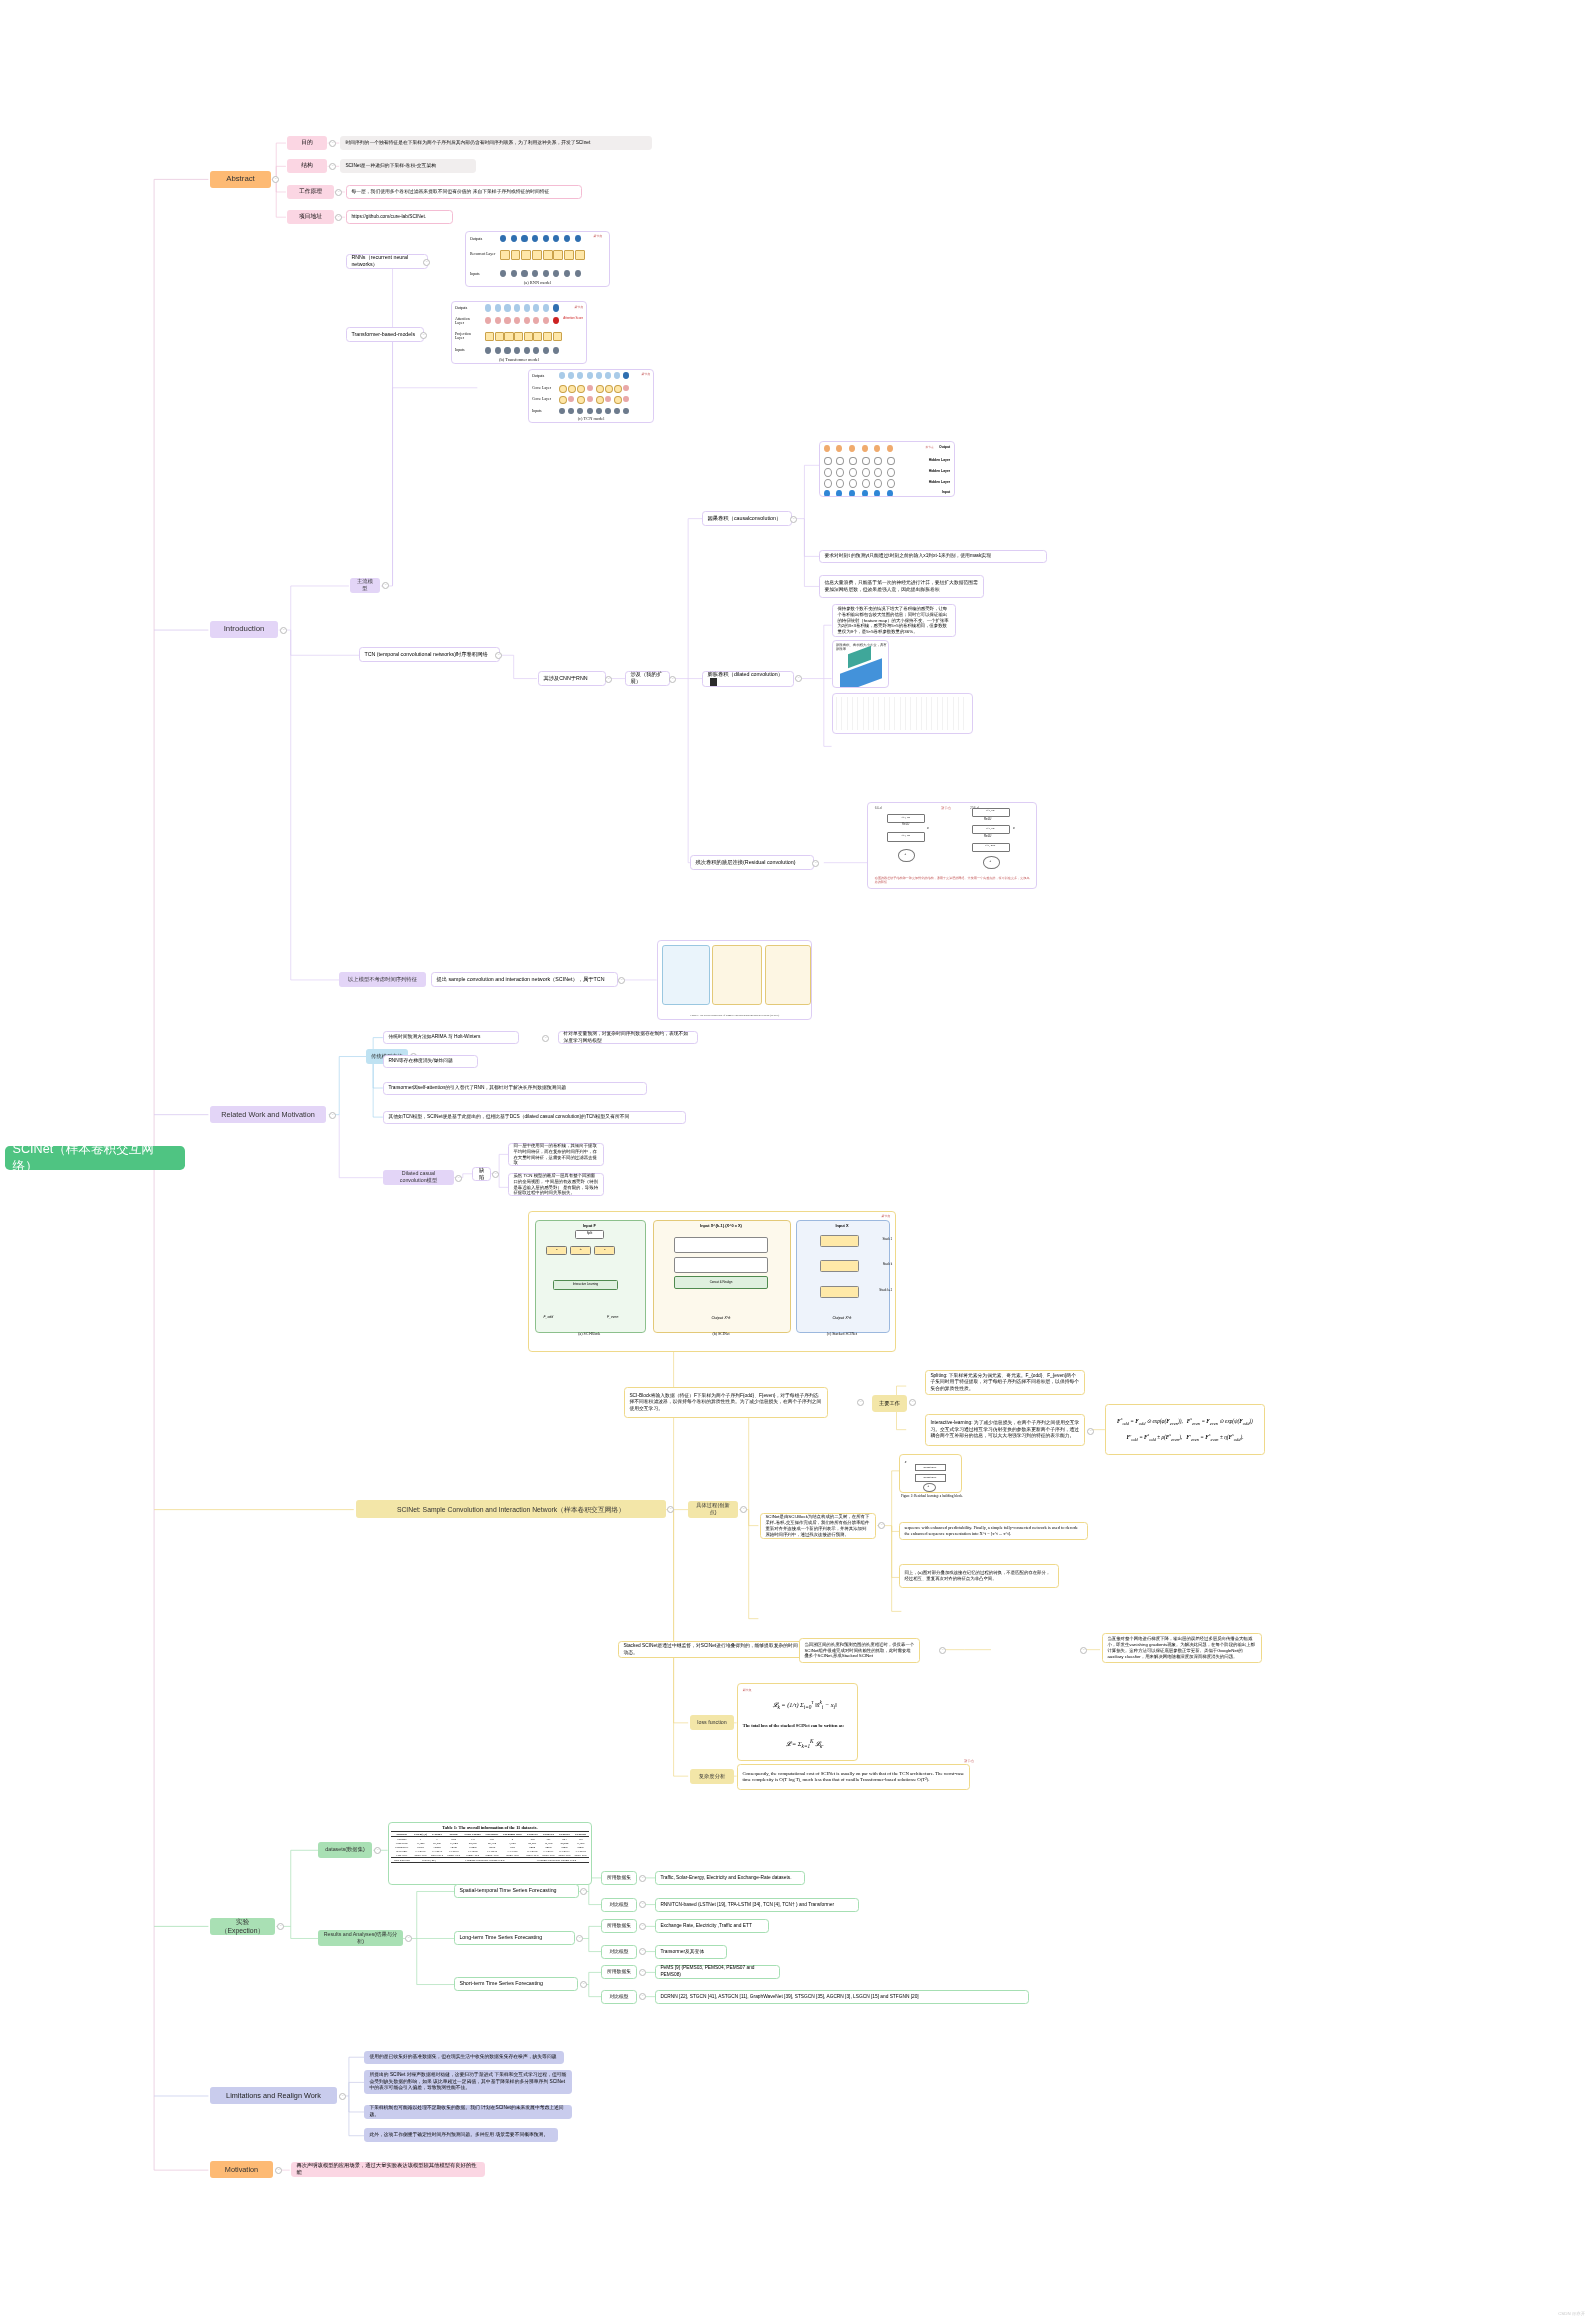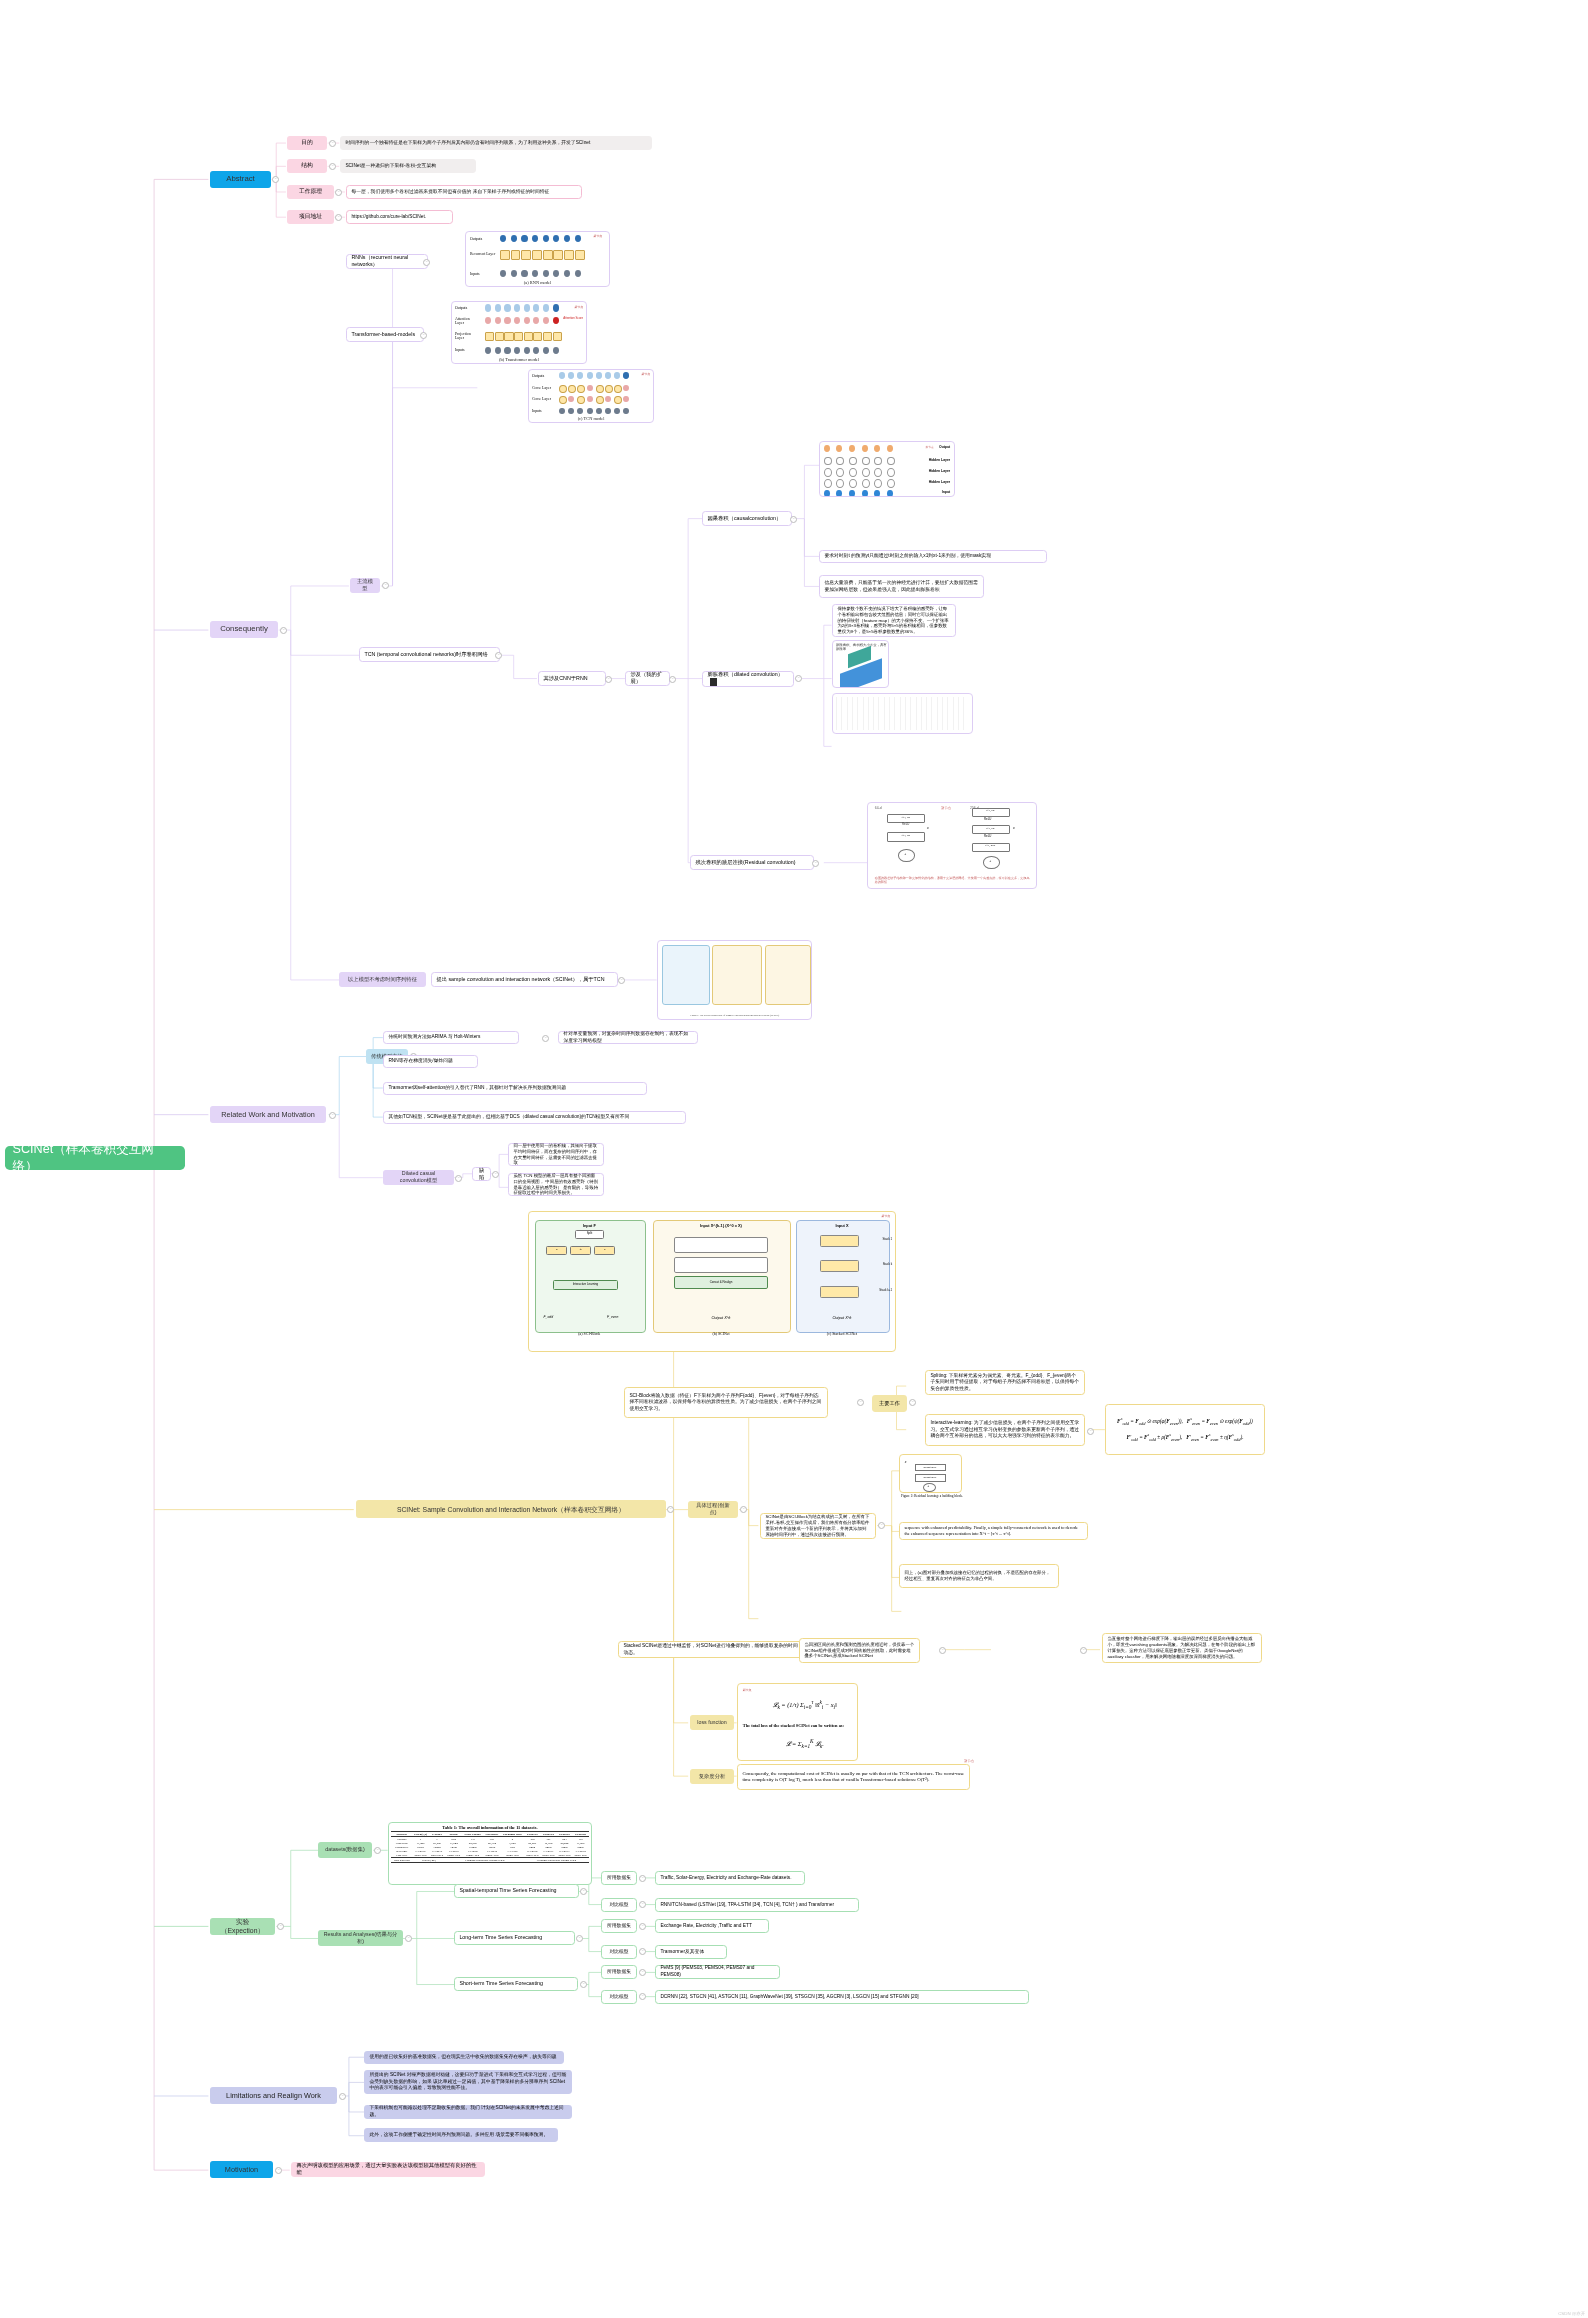--- a/index.html
+++ b/index.html
@@ -5,21 +5,21 @@
   html,body{margin:0;padding:0;background:#fff;}
   body{font-family:"Liberation Sans","DejaVu Sans",sans-serif;}
   #canvas{position:relative;width:1589px;height:2319px;background:#ffffff;overflow:hidden;}
   svg.links{position:absolute;left:0;top:0;width:1589px;height:2319px;pointer-events:none;}
   .node{position:absolute;box-sizing:border-box;display:flex;align-items:center;
         border-radius:3.9px;line-height:1.35;}
   .node .txt{display:block;width:100%;}
   
   .root{background:#4fc482;color:#fff;border-radius:4.8px;font-size:12.6px;padding:4.8px 7.8px;}
   
-  .t-pink{background:#0ea5e9;color:#333;}
+  .t-pink{background:#fdba74;color:#333;}
   .t-purple{background:#e3d5f7;color:#333;}
   .t-yellow{background:#f3e6a8;color:#333;}
   .t-green{background:#a9e0b4;color:#333;}
   .t-lav{background:#c9cced;color:#222;}
   .t-blue{background:#bfe2f2;color:#222;}
   .chip{padding:2.9px 4.8px;font-size:7.3px;border-radius:2.9px;}
   
   .bx{border:0.5px solid #ddd;background:#fff;padding:2.9px 4.4px;font-size:5.3px;border-radius:3.4px;}
   .bx-pink{border-color:#f4bcd3;}
   .bx-pinkfill{background:#f1eeee;border-color:transparent;}
@@ -218,21 +218,21 @@
 
 <div class="node chip t-pinkfill" style="left:287px;top:210px;width:47px;height:13.6px;background:#fbd6e3;justify-content:center;">
   <span class="txt fs12" style="text-align:center;">项目地址</span>
 </div>
 <div class="collapse" style="left:335px;top:214px;">−</div>
 <div class="node bx bx-pink" style="left:346px;top:210px;width:107px;height:13.6px;">
   <span class="txt fs10">https://github.com/cure-lab/SCINet.</span>
 </div>
 
 <div class="node chip t-purple" style="left:210px;top:621px;width:68px;height:17.4px;justify-content:center;">
-  <span class="txt" style="text-align:center;font-size:7.8px;">Consequently</span>
+  <span class="txt" style="text-align:center;font-size:7.8px;">Introduction</span>
 </div>
 <div class="collapse" style="left:280px;top:627px;">−</div>
 
 <div class="node chip t-purple" style="left:350px;top:578px;width:30px;height:14.5px;justify-content:center;">
   <span class="txt fs11" style="text-align:center;">主流模型</span>
 </div>
 <div class="collapse" style="left:382px;top:582px;">−</div>
 
 <div class="node bx bx-purple" style="left:346px;top:254px;width:82px;height:14.5px;">
   <span class="txt fs11">RNNs（recurrent neural networks）</span>

